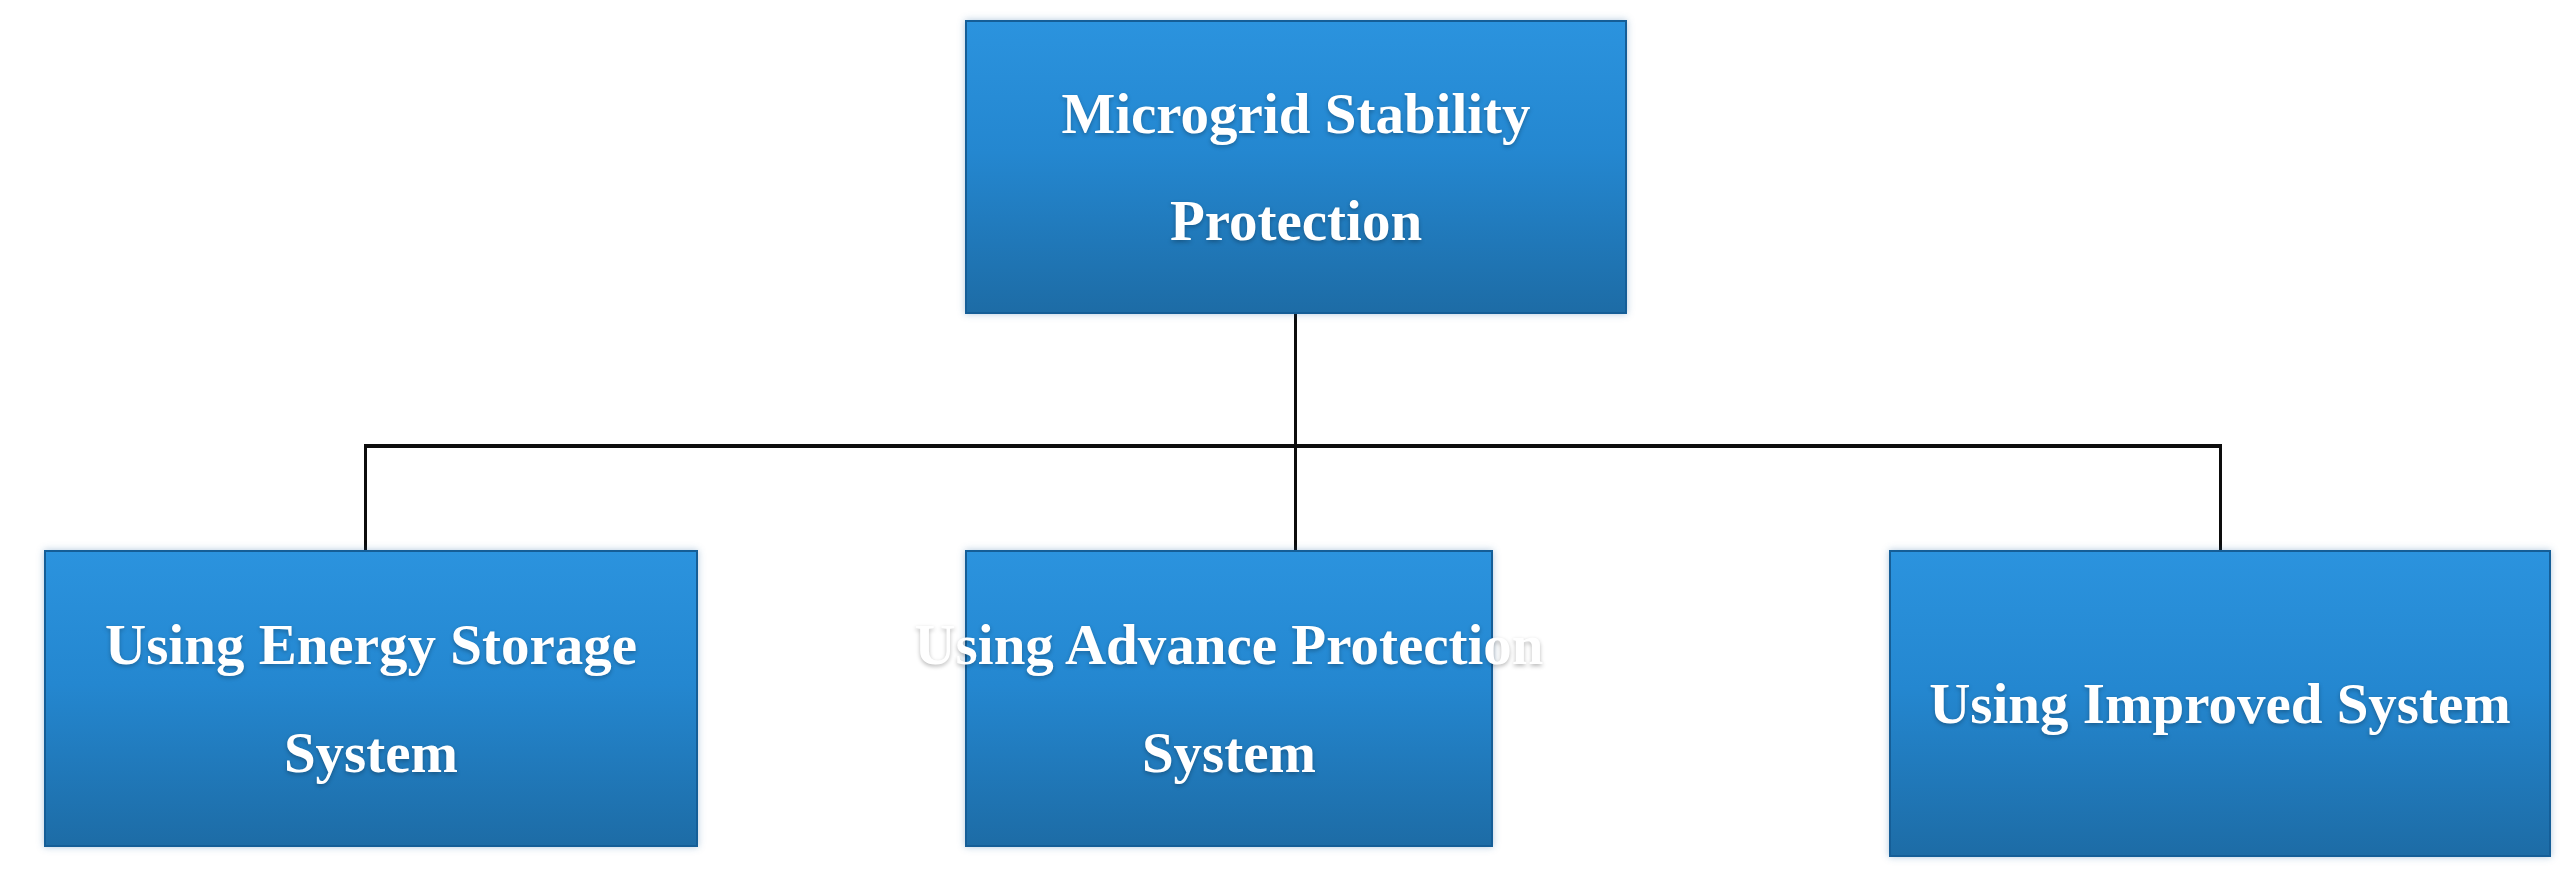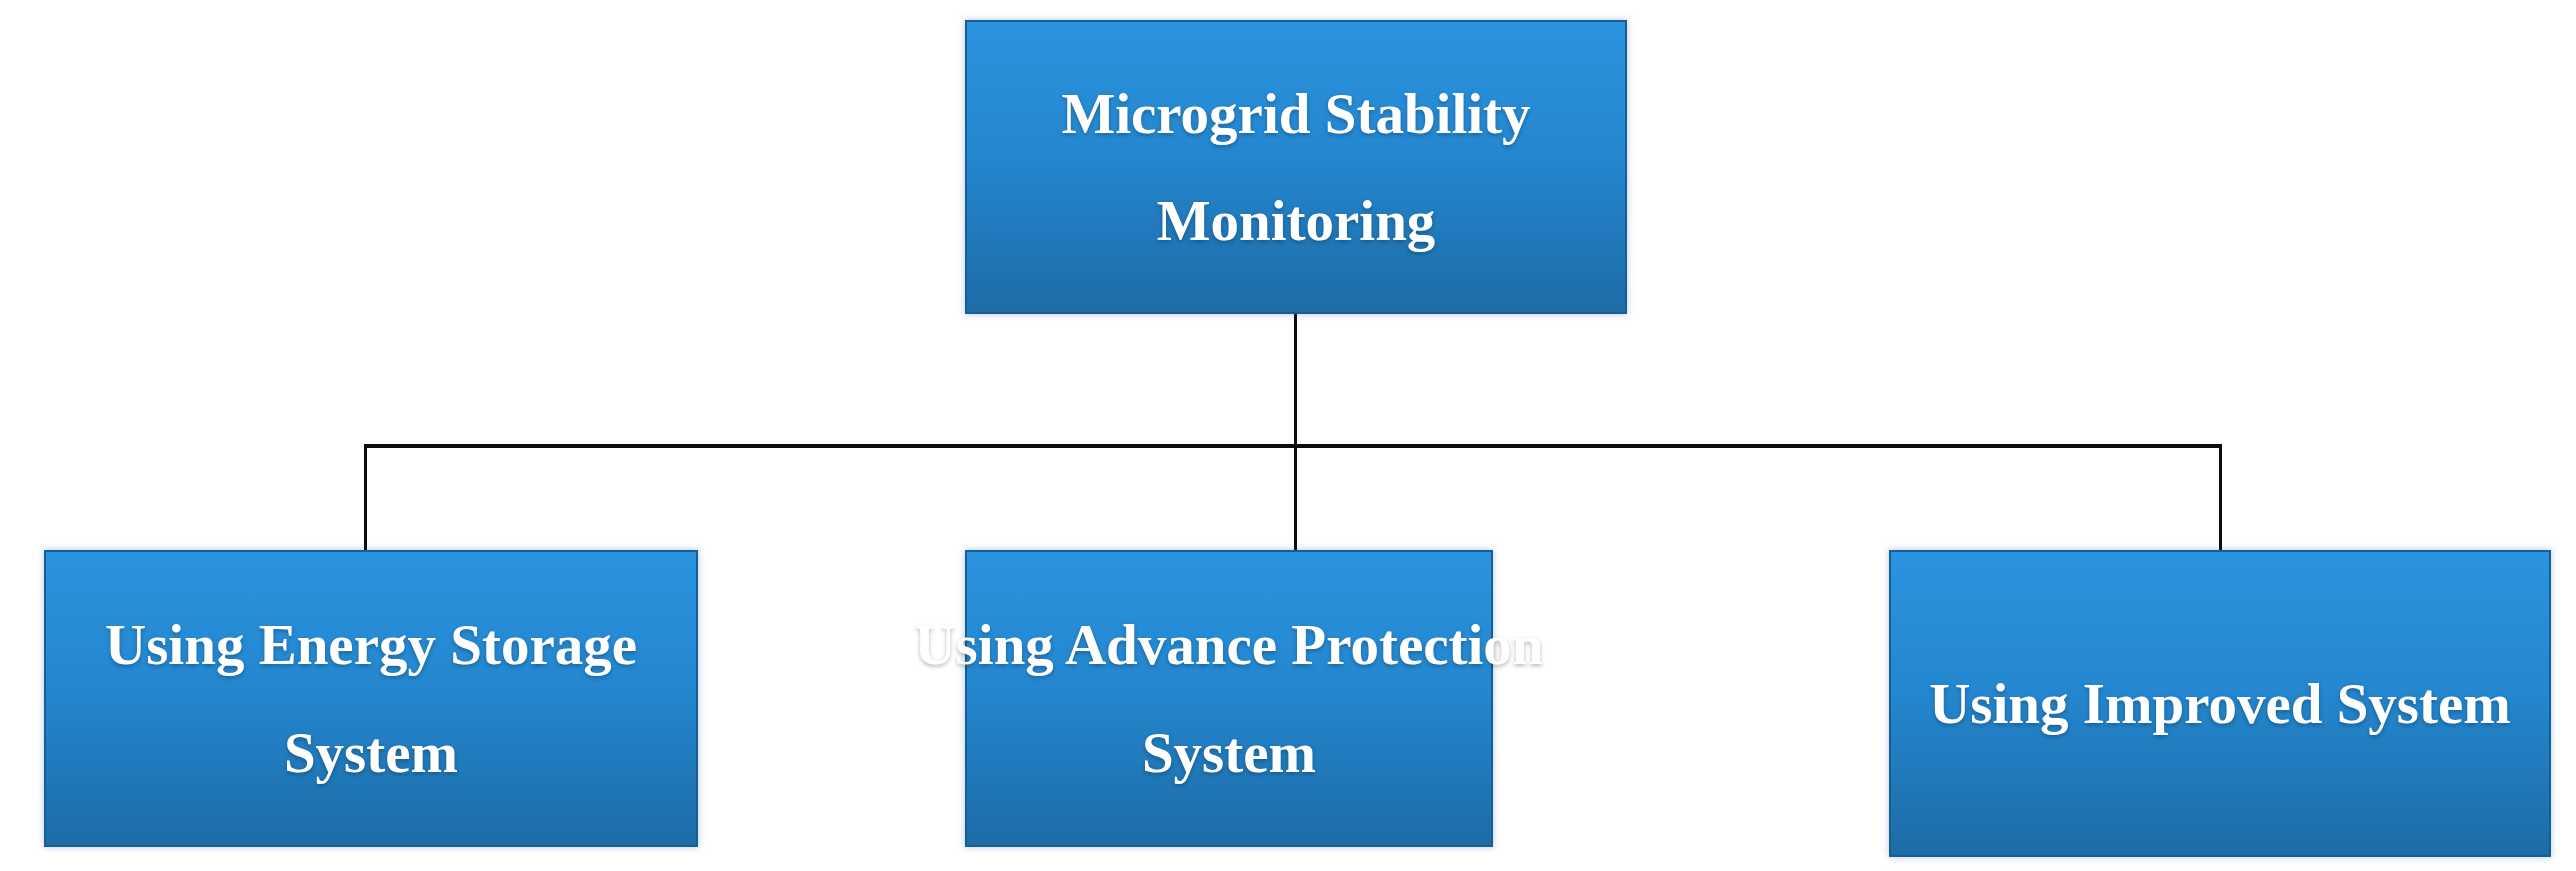--- a/index.html
+++ b/index.html
@@ -56,21 +56,21 @@
 
 <div class="canvas">
 
   <div class="connector conn-root-v"></div>
   <div class="connector conn-h"></div>
   <div class="connector conn-left-v"></div>
   <div class="connector conn-right-v"></div>
 
   <div class="node node-root">
     <span class="line">Microgrid Stability</span>
-    <span class="line">Monitoring</span>
+    <span class="line">Protection</span>
   </div>
 
   <div class="node node-child1">
     <span class="line">Using Energy Storage</span>
     <span class="line">System</span>
   </div>
 
   <div class="node node-child2">
     <span class="line">Using Advance Protection</span>
     <span class="line">System</span>

